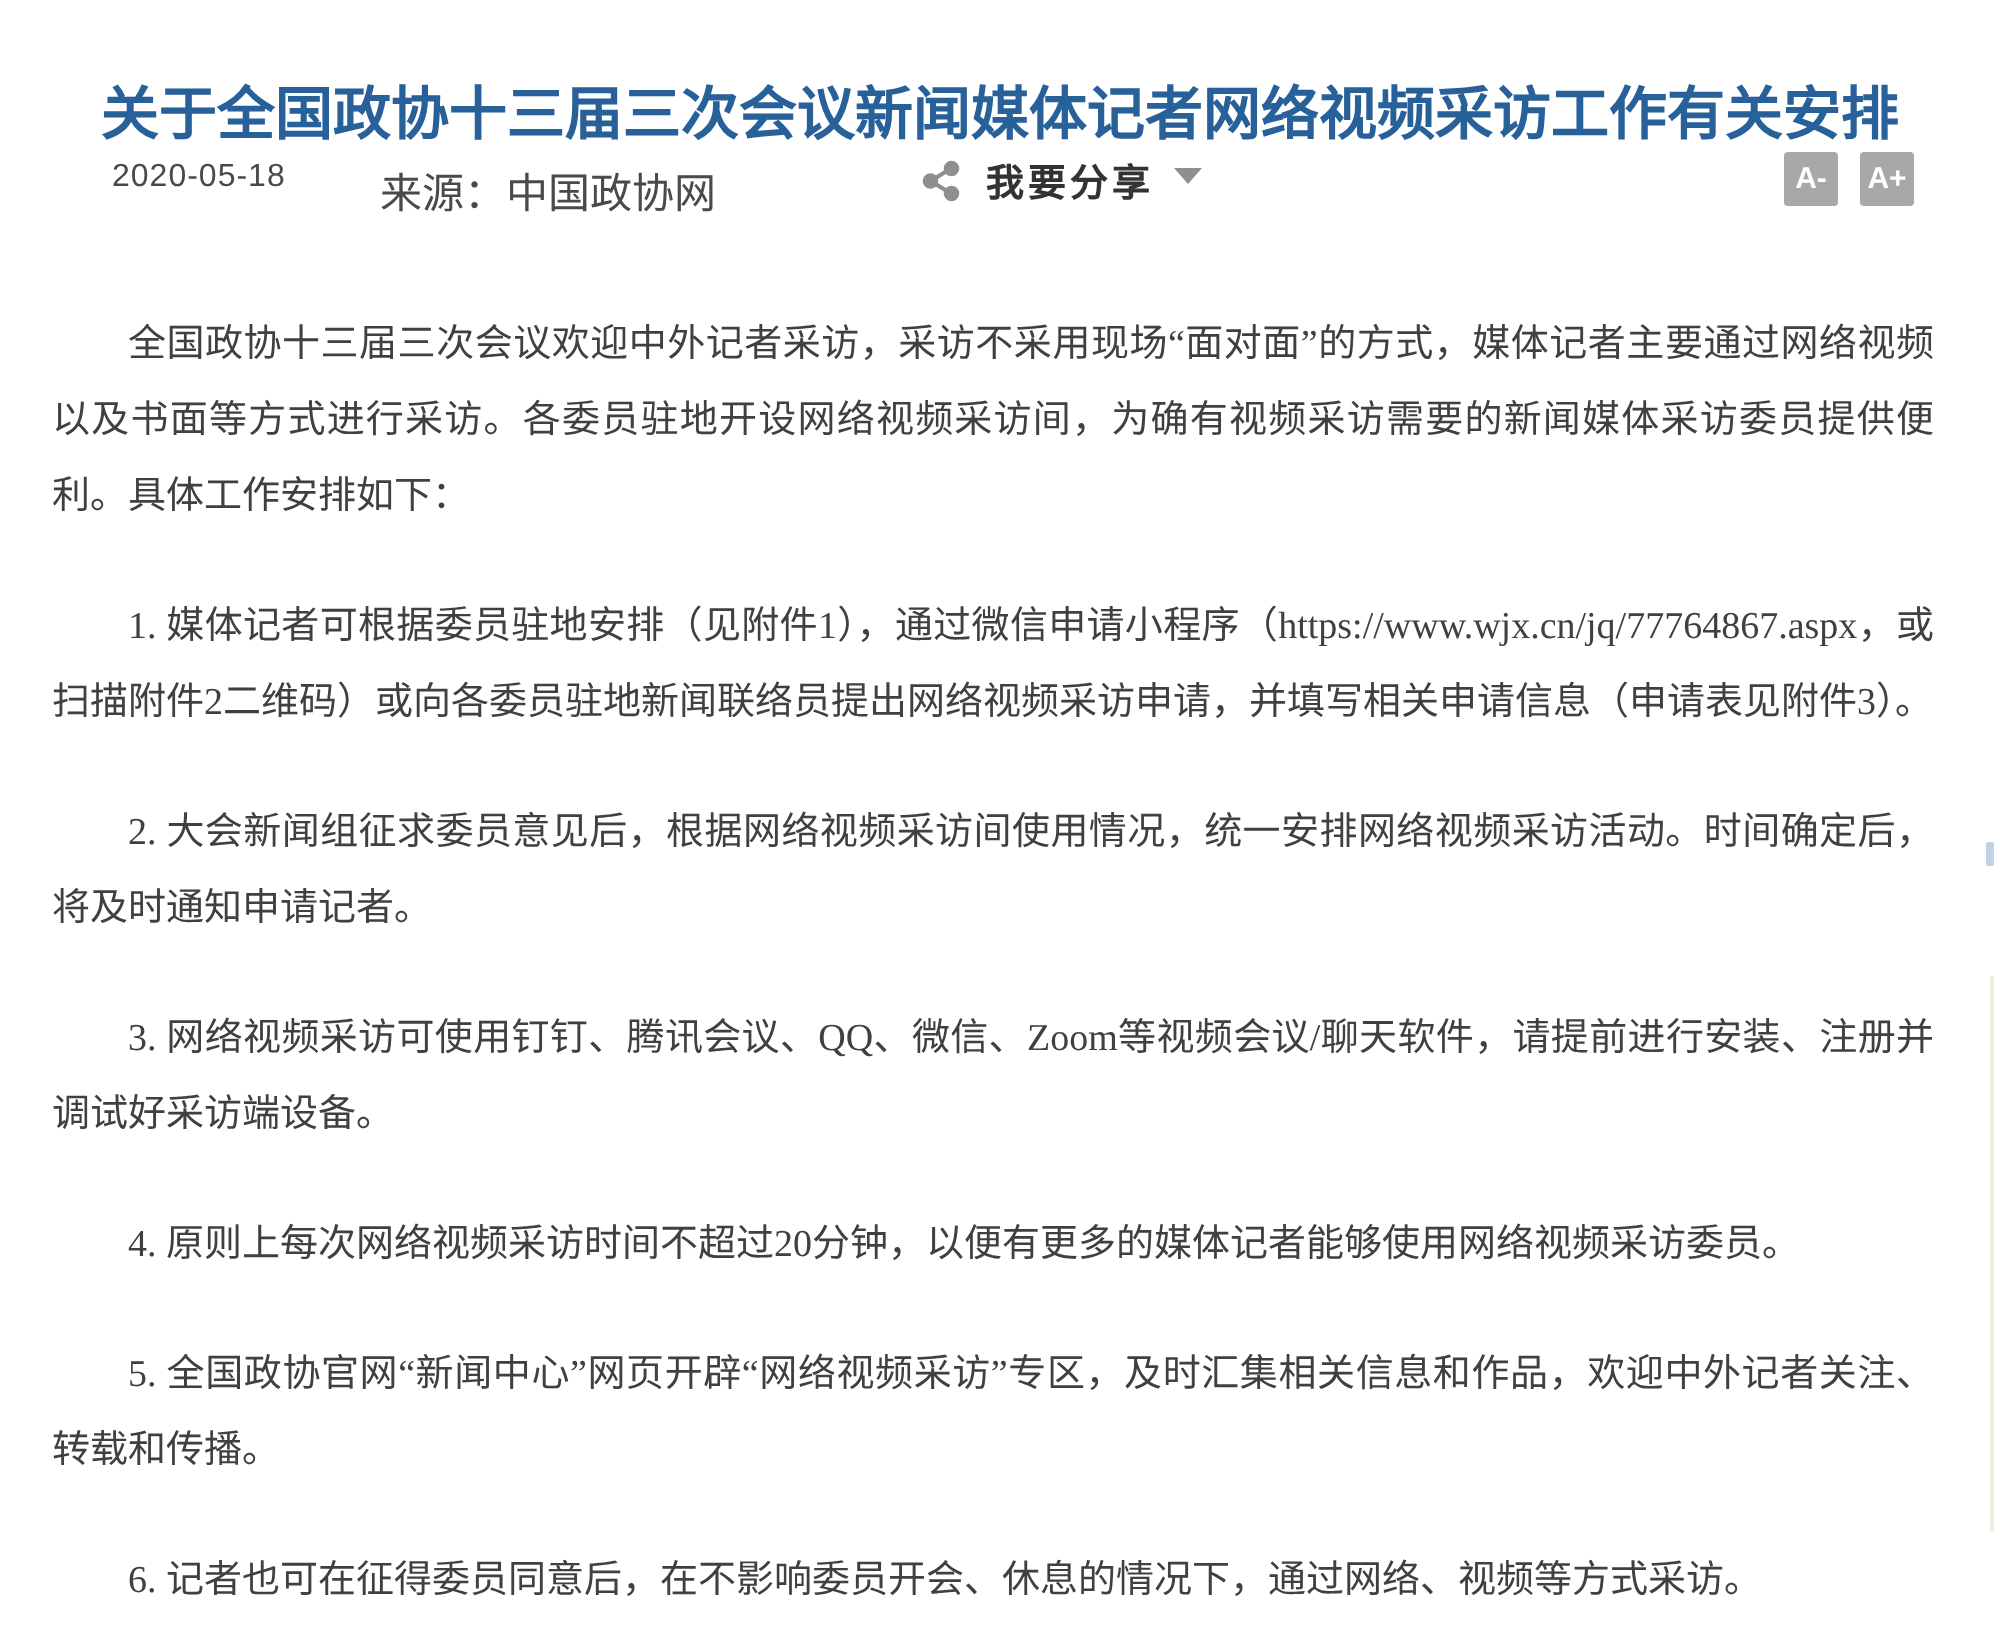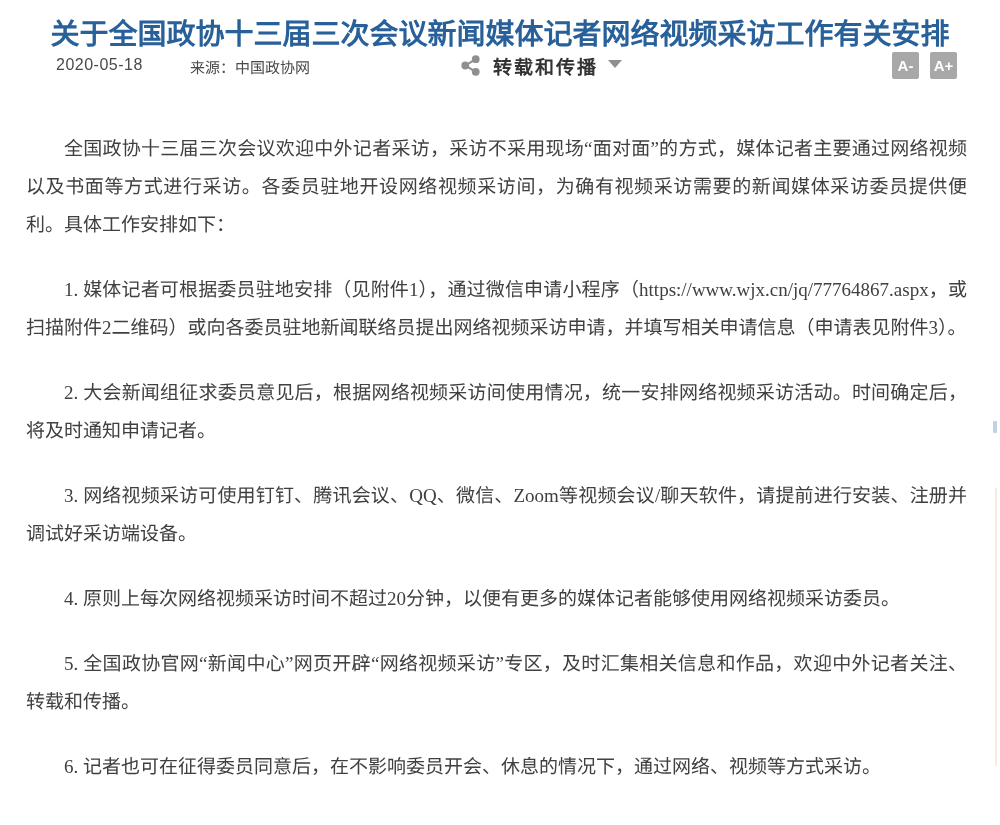--- a/index.html
+++ b/index.html
@@ -9,21 +9,21 @@
   }
   .page {
     position: relative;
     width: 1000px;
     height: 825px;
     background: #ffffff;
     overflow: hidden;
     font-family: "Liberation Serif", "DejaVu Serif", serif;
   }
   .title {
-    margin: 16px 37px 0 37px;
+    margin: 40px 37px 0 37px;
     font-family: "Liberation Sans", "DejaVu Sans", sans-serif;
     font-size: 29px;
     line-height: 36px;
     font-weight: bold;
     color: var(--title-color, #28609a);
     text-align: center;
     white-space: nowrap;
   }
   .meta-row {
     position: relative;
@@ -35,21 +35,21 @@
     position: absolute;
     left: 56px;
     top: 4px;
     font-size: 16px;
     letter-spacing: 0.5px;
   }
   .source {
     position: absolute;
     left: 190px;
     top: 4px;
-    font-size: 15px;
+    font-size: 21px;
   }
   .share {
     position: absolute;
     left: 460px;
     top: 0;
     display: flex;
     align-items: center;
     cursor: pointer;
   }
   .share-icon {
@@ -144,21 +144,21 @@
         <svg width="21" height="21" viewBox="0 0 20 20">
           <g stroke="currentColor" stroke-width="2" fill="currentColor">
             <line x1="14.5" y1="4.2" x2="5.5" y2="9.8"></line>
             <line x1="5.5" y1="10.2" x2="14.5" y2="15.8"></line>
             <circle cx="15" cy="4" r="2.7"></circle>
             <circle cx="5" cy="10" r="2.7"></circle>
             <circle cx="15" cy="16" r="2.7"></circle>
           </g>
         </svg>
       </span>
-      <span class="share-label">转载和传播</span>
+      <span class="share-label">我要分享</span>
       <span class="caret-down"></span>
     </div>
 
     <div class="font-buttons">
       <button class="font-btn">A-</button>
       <button class="font-btn">A+</button>
     </div>
   </div>
 
   <div class="article-body">

